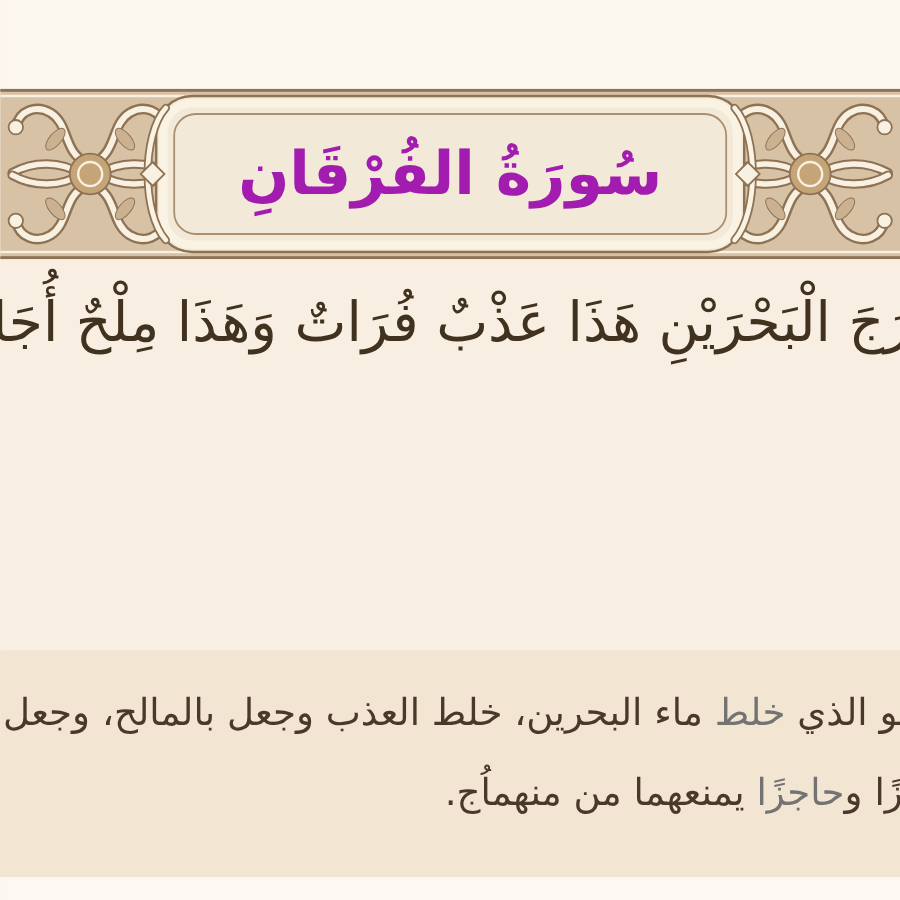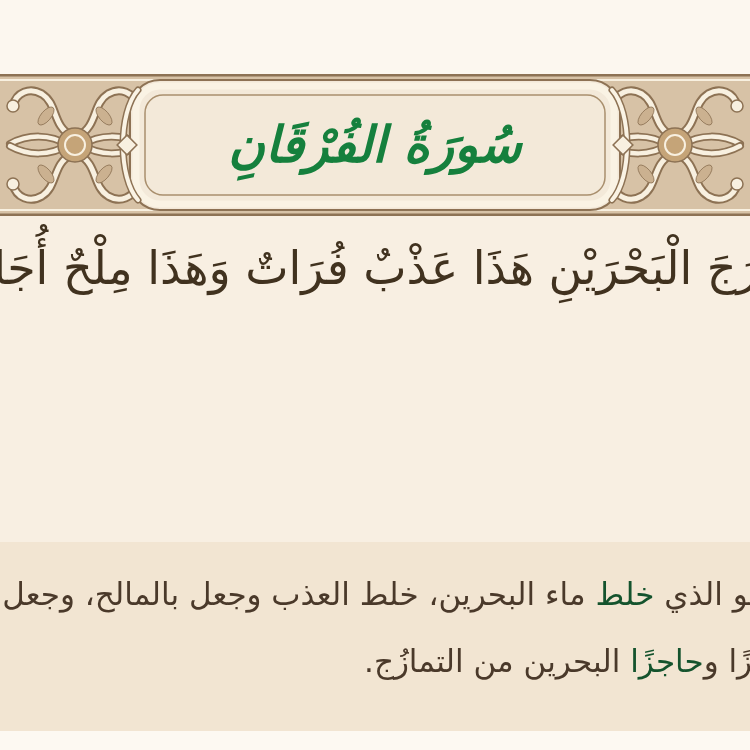--- a/index.html
+++ b/index.html
@@ -9,21 +9,21 @@
     font-family:"DejaVu Sans", sans-serif;
   }
   .top-band{position:absolute;left:0;top:0;width:750px;height:74px;background:#fcf7ef;}
   .bottom-band{position:absolute;left:0;top:731px;width:750px;height:19px;background:#fdf9f2;}
 
   
   .frame-wrap{position:absolute;left:0;top:74px;width:750px;height:142px;}
   .surah-title{
     position:absolute;left:0;top:74px;width:750px;height:142px;
     display:flex;align-items:center;justify-content:center;
-    font-size:50px;font-weight:bold;color:#15803d;letter-spacing:1px;font-style:italic;
+    font-size:50px;font-weight:bold;color:#a21caf;letter-spacing:1px;
   }
 
   
   .verse-line1{
     position:absolute;top:234px;left:50%;transform:translateX(-50%);
     white-space:nowrap;direction:rtl;text-align:center;
     font-size:46px;color:#41321f;line-height:1.5;
   }
   .verse-line2{
     position:absolute;top:344px;left:0;width:750px;
@@ -34,21 +34,21 @@
   .ayah-num{font-size:20px;font-weight:bold;fill:#a0512f;}
 
   
   .tafsir-panel{position:absolute;left:0;top:542px;width:750px;height:189px;background:#f2e5d2;}
   .tafsir-line{
     position:absolute;white-space:nowrap;direction:rtl;
     font-size:31px;color:#4a392a;line-height:1.45;
   }
   .tafsir-line-1{top:572px;right:-30px;}
   .tafsir-line-2{top:639px;right:-52px;}
-  .red{color:#14532d;}
+  .red{color:#737373;}
 </style>
 </head>
 <body>
 
 <div class="top-band"></div>
 
 <div class="frame-wrap">
   <svg width="750" height="142" viewBox="0 0 750 142" xmlns="http://www.w3.org/2000/svg">
     <defs>
       <g id="orn-q">
@@ -96,15 +96,15 @@
 
 <div class="verse-line1">مَرَجَ الْبَحْرَيْنِ هَذَا عَذْبٌ فُرَاتٌ وَهَذَا مِلْحٌ أُجَاجٌ</div>
 
 <div class="verse-line2">
 </div>
 
 <div class="tafsir-panel"></div>
 
 <div class="tafsir-line tafsir-line-1"><span>وهو الذي </span><span class="red">خلط</span><span> ماء البحرين، خلط العذب وجعل بالمالح، وجعل</span></div>
 
-<div class="tafsir-line tafsir-line-2"><span>حاجزًا و</span><span class="red">حاجزًا</span><span> البحرين من التمازُج.</span></div>
+<div class="tafsir-line tafsir-line-2"><span>حاجزًا و</span><span class="red">حاجزًا</span><span> يمنعهما من منهماُج.</span></div>
 
 <div class="bottom-band"></div>
 
 </body></html>

